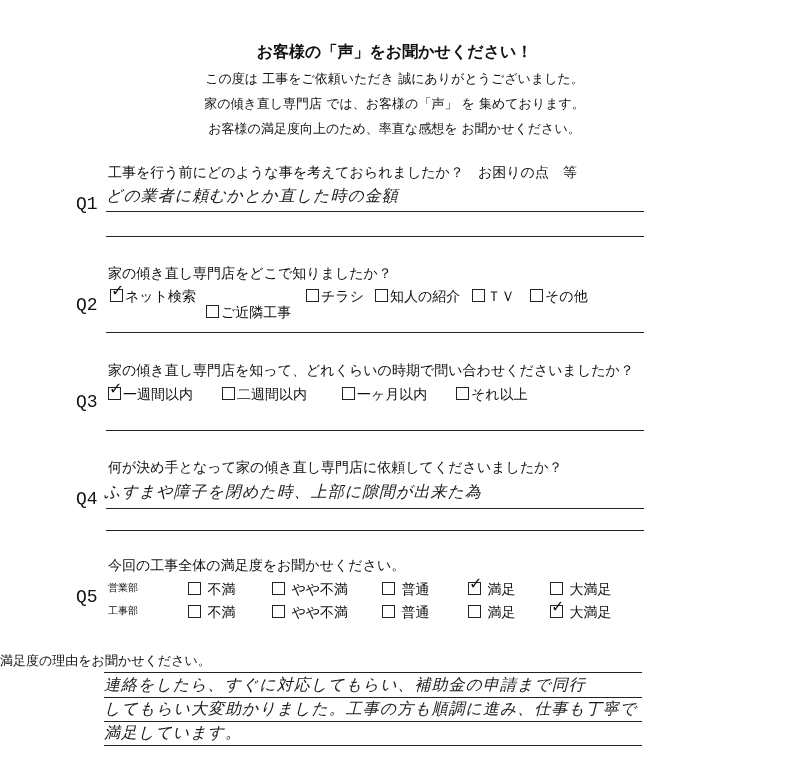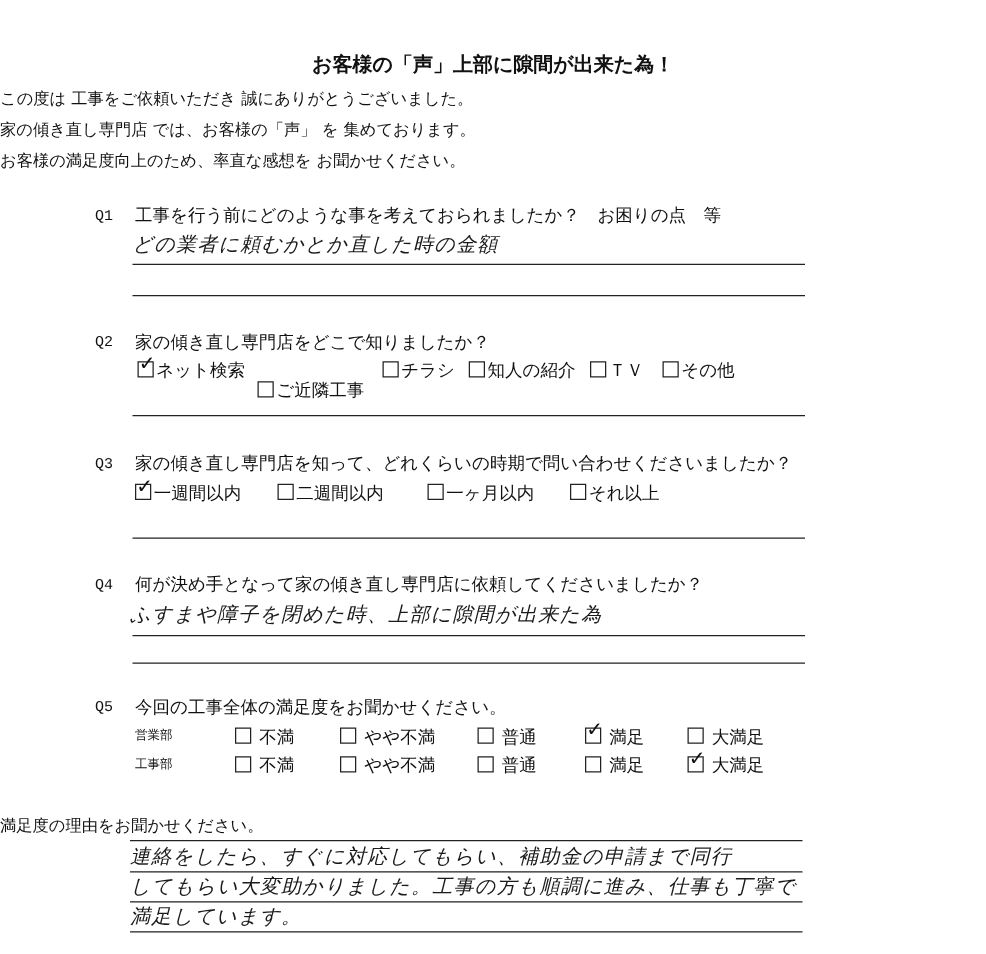--- a/index.html
+++ b/index.html
@@ -1,33 +1,33 @@
 <!DOCTYPE html>
 <html><head>
 <meta charset="utf-8">
 <style>
   html, body { margin:0; padding:0; background:#fff; }
   body { width:789px; height:763px; position:relative; overflow:hidden;
          font-family:"DejaVu Sans", sans-serif; color:#111; }
   .abs { position:absolute; white-space:nowrap; }
   .title { font-size:16px; font-weight:bold; left:0; width:789px; text-align:center; top:42px; }
-  .intro { font-size:13px; left:0; width:789px; }
-  .qno { font-size:12px; left:76px; font-family:"Liberation Mono", monospace; }
+  .intro { font-size:13px; left:0; width:789px; text-align:center; }
+  .qno { font-size:18px; left:76px; font-family:"Liberation Mono", monospace;margin-top:28px; }
   .qtext { font-size:14px; left:108px; }
   .hand { font-family:Liberation Serif, serif; font-size:16px; font-style:italic; color:#1a1a1a; letter-spacing:1px; }
   .line { position:absolute; height:1px; background:#222; }
   .opt { font-size:14px; }
   .box { display:inline-block; width:11px; height:11px; border:1px solid #222; vertical-align:-1px; margin-right:2px; position:relative; }
   .box.checked::after { content:"✓"; position:absolute; left:0px; top:-9px; font-size:16px; color:#111; }
   .q5label { font-size:10px; }
 </style>
 </head>
 <body>
 
-<div class="abs title">お客様の「声」上部に隙間が出来た為！</div>
+<div class="abs title">お客様の「声」をお聞かせください！</div>
 <div class="abs intro" style="top:70px">この度は 工事をご依頼いただき 誠にありがとうございました。</div>
 <div class="abs intro" style="top:95px">家の傾き直し専門店 では、お客様の「声」 を 集めております。</div>
 <div class="abs intro" style="top:120px">お客様の満足度向上のため、率直な感想を お聞かせください。</div>
 
 <div class="abs qno" style="top:166px">Q1</div>
 <div class="abs qtext" style="top:164px">工事を行う前にどのような事を考えておられましたか？　お困りの点　等</div>
 <div class="abs hand" style="left:106px; top:186px">どの業者に頼むかとか直した時の金額</div>
 <div class="line" style="left:106px; top:211px; width:538px"></div>
 <div class="line" style="left:106px; top:236px; width:538px"></div>
 

